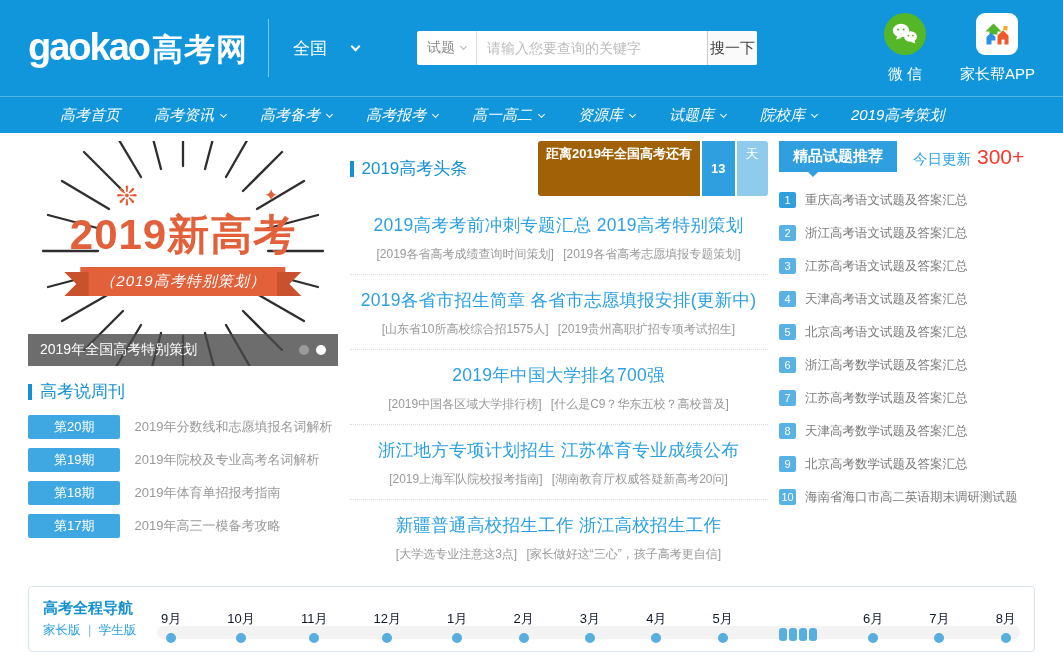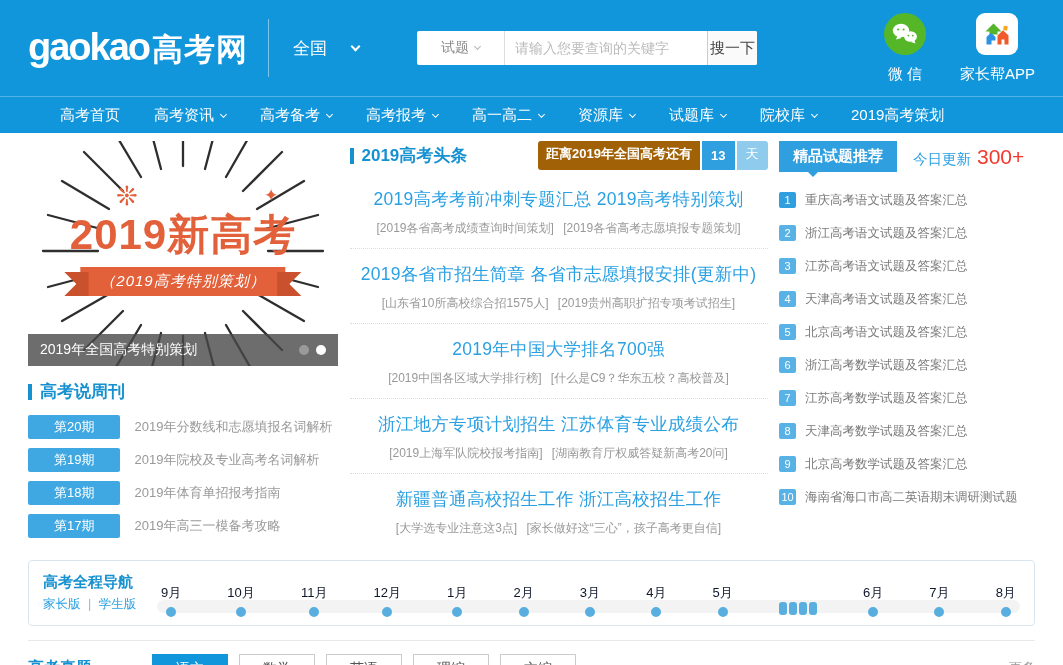--- a/index.html
+++ b/index.html
@@ -16,38 +16,38 @@
   .logo-en { font-size:38px; font-weight:800; letter-spacing:-2px; }
   .logo-cn { font-size:31px; font-weight:700; margin-left:3px; letter-spacing:1px; }
   .logo-divider { width:1px; height:58px; background:rgba(255,255,255,.45); margin:0 24px 0 20px; }
   .region { color:#fff; font-size:17px; display:flex; align-items:center; cursor:pointer;gap:17px; }
   .chev { display:inline-block; width:7px; height:7px; border-right:2px solid currentColor;
           border-bottom:2px solid currentColor; transform:rotate(45deg); margin-left:8px; margin-top:-4px; }
   .chev.sm { width:5px; height:5px; border-width:1.5px; margin-left:6px; }
 
   .searchbar { display:flex; align-items:stretch; background:#fff; height:34px; width:340px;
                margin-left:58px; border-radius:2px; overflow:hidden; }
-  .search-cat { display:flex; align-items:center; padding:0 24px; color:#888; font-size:14px;
+  .search-cat { display:flex; align-items:center; padding:0 10px; color:#888; font-size:14px;
                 border-right:1px solid #ddd; cursor:pointer; white-space:nowrap; }
   .search-cat .chev { color:#b5b5b5; }
   .searchbar input { flex:1; border:none; outline:none; padding:0 10px; font-size:14px; color:#333;
                      font-family:inherit; }
   .searchbar input::placeholder { color:#bbb; }
   .search-btn { width:50px; background:#fafafa; border:none; border-left:1px solid #ccc;
                 font-size:15px; color:#444; cursor:pointer; font-family:inherit; }
 
   .top-apps { margin-left:auto; display:flex; gap:34px; }
   .app { display:flex; flex-direction:column; align-items:center; cursor:pointer; }
   .app-label { color:#fff; font-size:15px; margin-top:6px; white-space:nowrap; }
 
   
   nav { background:#1296db; border-top:1px solid rgba(255,255,255,.28); height:37px;
         display:flex; align-items:center; padding:0 60px; }
   .nav-item { color:#fff; font-size:15px; margin-right:34px; display:flex; align-items:center;
-              cursor:pointer; white-space:nowrap; }
+              cursor:pointer; white-space:nowrap;font-style:italic; }
   .nav-item .chev { width:5px; height:5px; border-width:1.5px; margin-left:7px; margin-top:-2px; }
 
   
   .content { display:flex; justify-content:space-between; padding:8px 28px 0; }
   .col-left { width:310px; }
   .col-mid { width:418px; }
   .col-right { width:256px; }
 
   
   .banner { position:relative; height:225px; overflow:hidden; background:#fff; cursor:pointer; }
@@ -66,36 +66,36 @@
   .banner-caption { position:absolute; left:0; right:0; bottom:0; height:32px;
                     background:rgba(72,72,72,.8); display:flex; align-items:center;
                     padding:0 12px; z-index:3; }
   .banner-caption span { color:#fff; font-size:14px; }
   .dots { margin-left:auto; display:flex; gap:7px; }
   .dot-i { width:10px; height:10px; border-radius:50%; cursor:pointer; }
   .dot-i.inactive { background:#9a9a9a; }
   .dot-i.active { background:#fff; }
 
   
-  .sec-title { display:flex; align-items:center; font-size:17px; font-weight:bold; color:#1691d0; }
+  .sec-title { display:flex; align-items:center; font-size:17px; font-weight:normal; color:#1691d0; }
   .sec-bar { width:4px; height:16px; background:#1691d0; margin-right:8px; }
 
   
   .weekly { margin-top:14px; }
   .weekly-rows { margin-top:12px; }
   .weekly-row { display:flex; align-items:center; margin-bottom:9px; cursor:pointer; }
   .weekly-badge { background:#3fa8e2; color:#fff; font-size:13px; padding:3px 26px; border-radius:2px;
                   min-width:50px; text-align:center; }
   .weekly-text { color:#999; font-size:13px; margin-left:14px; }
 
   
   .hl-header { display:flex; align-items:center; justify-content:space-between; margin-bottom:4px; }
   .countdown { display:flex; font-size:13px; color:#fff; }
   .cd-prefix { background:#a16207; padding:4px 8px; border-radius:3px 0 0 3px;font-weight:bold; }
-  .cd-days { background:#2f9fdf; padding:7px 9px; font-weight:bold; margin:0 2px; }
+  .cd-days { background:#2f9fdf; padding:20px 9px; font-weight:bold; margin:0 2px; }
   .cd-suffix { background:#8ecbed; padding:4px 9px; border-radius:0 3px 3px 0; }
   .hl-group { text-align:center; padding:13px 0 11px; }
   .hl-group + .hl-group { border-top:1px dotted #ddd; }
   .hl-title { display:block; color:#2aa0e2; font-size:17.5px; letter-spacing:.3px; cursor:pointer; }
   .hl-subs { margin-top:9px; font-size:12px; color:#999; }
   .hl-subs a { color:#999; margin:0 3px; cursor:pointer; }
 
   
   .rec-header { display:flex; align-items:center; }
   .rec-tab { position:relative; background:#2f9fdf; color:#fff; font-size:15px; font-weight:bold;

